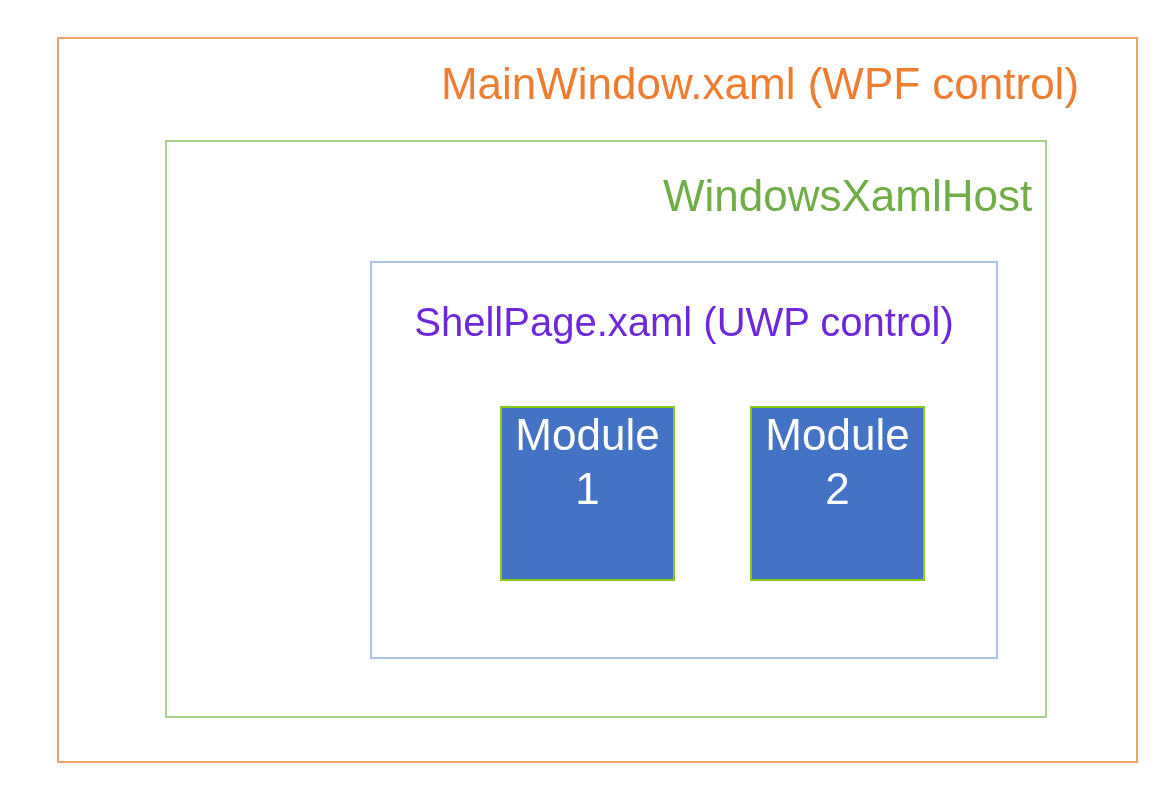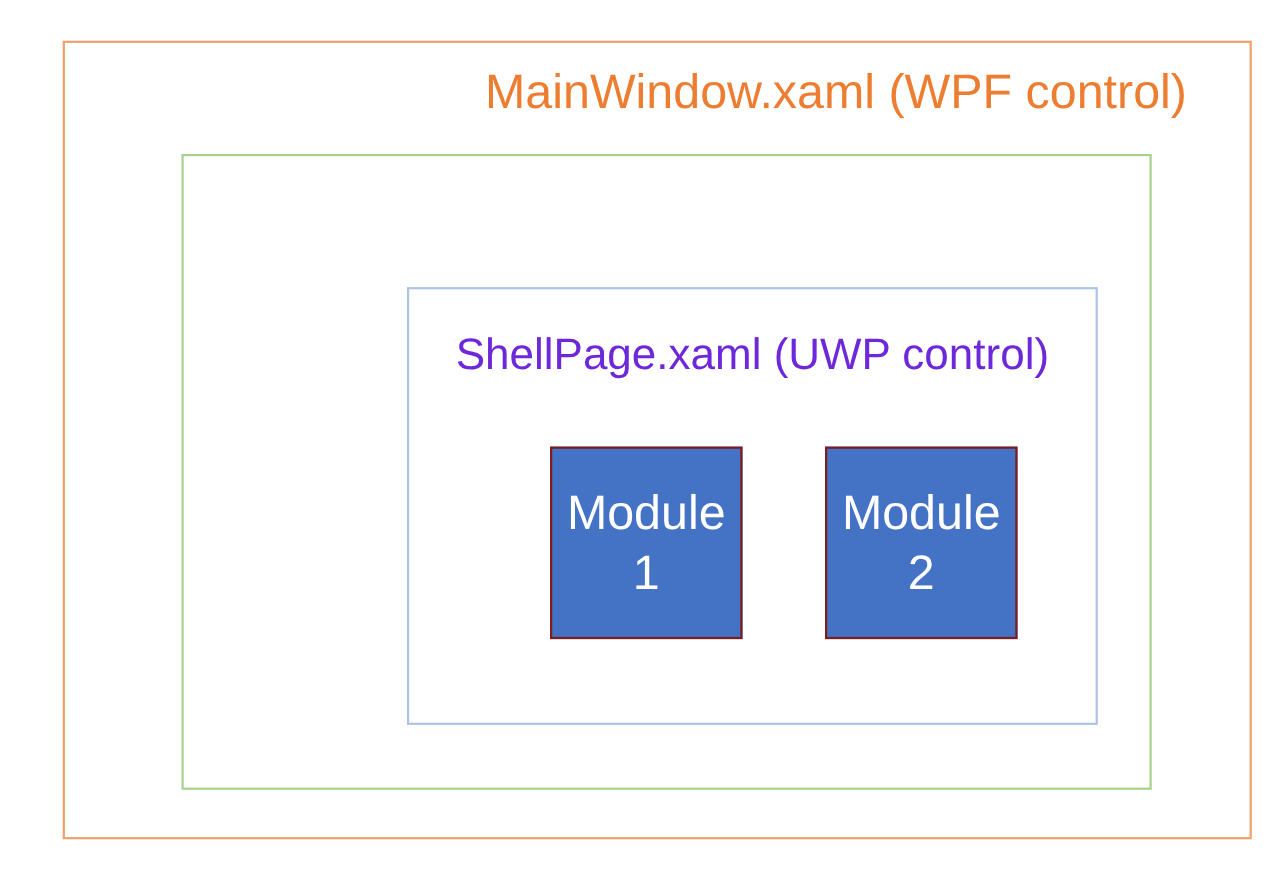--- a/index.html
+++ b/index.html
@@ -55,43 +55,43 @@
   .label-blue {
     left: 370px; top: 300px; width: 628px;
     font-size: 40px;
     color: #6d28d9;
   }
   .module {
     position: absolute;
     top: 406px;
     width: 175px; height: 175px;
     background: #4472c4;
-    border: 2px solid #7f1d1d;
+    border: 2px solid #84cc16;
     box-sizing: border-box;
     display: flex;
     flex-direction: column;
     align-items: center;
-    justify-content: center;
     color: #ffffff;
     font-size: 44px;
     line-height: 1.22;
     text-align: center;
   }
   .module-1 { left: 500px; }
   .module-2 { left: 750px; }
 </style>
 </head>
 <body>
 
 <div class="canvas">
 
   <div class="box box-orange"></div>
   <div class="label label-orange">MainWindow.xaml (WPF control)</div>
 
   <div class="box box-green"></div>
+  <div class="label label-green">WindowsXamlHost</div>
 
   <div class="box box-blue"></div>
   <div class="label label-blue">ShellPage.xaml (UWP control)</div>
 
   <div class="module module-1">
     <span>Module</span>
     <span>1</span>
   </div>
 
   <div class="module module-2">

